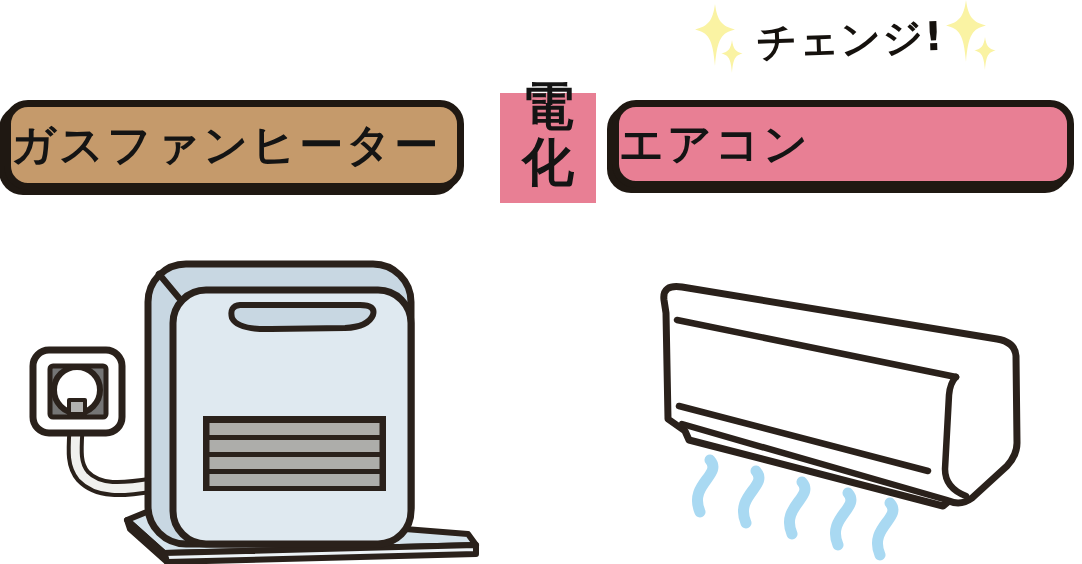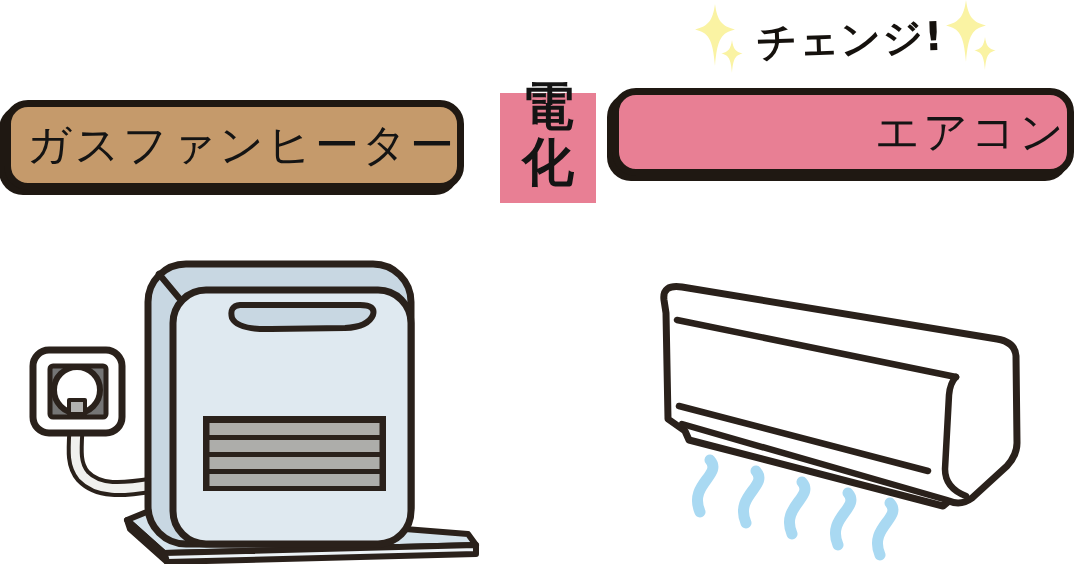--- a/index.html
+++ b/index.html
@@ -1,28 +1,28 @@
 <!DOCTYPE html>
 <html style="--outline: #2a211b; --label-border: #1f1812; --gas-bg: #c59a6b; --pink-bg: #e87f94; --sparkle: #faf3a3; --wind: #a9d9f2; --heater-shell: #c8d7e2; --heater-front: #dfe9f0; --grille-slat: #adadaa; --socket-gray: #757575; --hose-fill: #f0f0ee; --base-top: #d5e3ec; --base-front: #edf3f7; --base-edge: #a8d0e0; --text-black: #141414;"><head>
 <meta charset="utf-8">
 <style>
   * { margin:0; padding:0; box-sizing:border-box; }
   html,body { background:#ffffff; }
   body { font-family:"DejaVu Sans","Liberation Sans",sans-serif; }
   .canvas { position:relative; width:1082px; height:564px; background:#ffffff; overflow:hidden; }
 
   .label-box {
-    position:absolute; display:flex; align-items:center; justify-content:flex-end;
+    position:absolute; display:flex; align-items:center; justify-content:flex-start;
     border:7px solid var(--label-border); border-radius:24px;
     box-shadow:-5px 5px 0 var(--label-border);
-    font-weight:400; font-size:44px; color:var(--text-black); letter-spacing:3px;
+    font-weight:700; font-size:44px; color:var(--text-black); letter-spacing:3px;
     white-space:nowrap;
   }
   .gas-label    { left:4px;  top:100px; width:460px; height:90px; background:var(--gas-bg); }
-  .aircon-label { left:612px; top:88px; width:462px; height:88px; background:var(--pink-bg); }
+  .aircon-label { left:612px; top:100px; width:462px; height:88px; background:var(--pink-bg); }
 
   .denka {
     position:absolute; left:500px; top:93px; width:96px; height:110px;
     background:var(--pink-bg); display:flex; justify-content:center;
   }
   .denka-chars { margin-top:-15px; text-align:center; font-weight:800; font-size:52px;
     line-height:56px; color:var(--text-black); }
   .denka-chars span { display:block; }
 
   .change-text {

